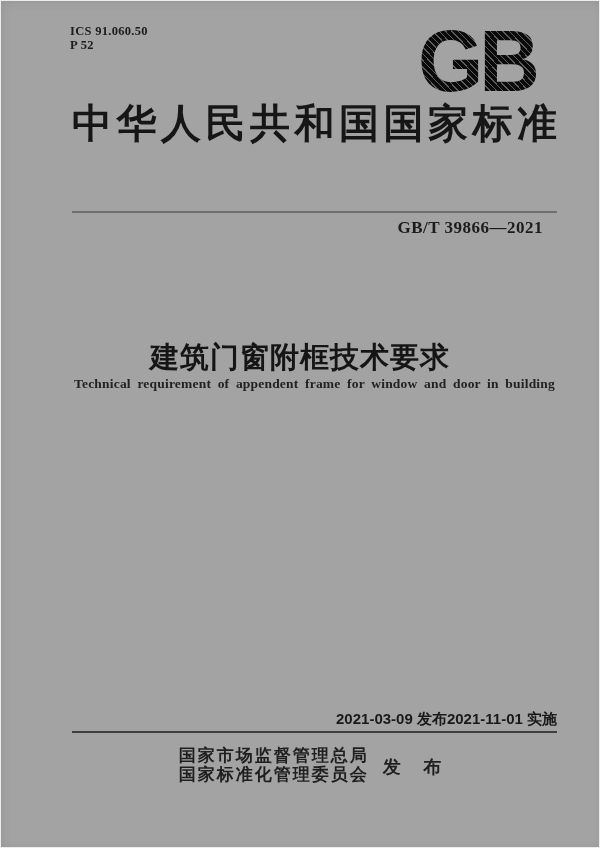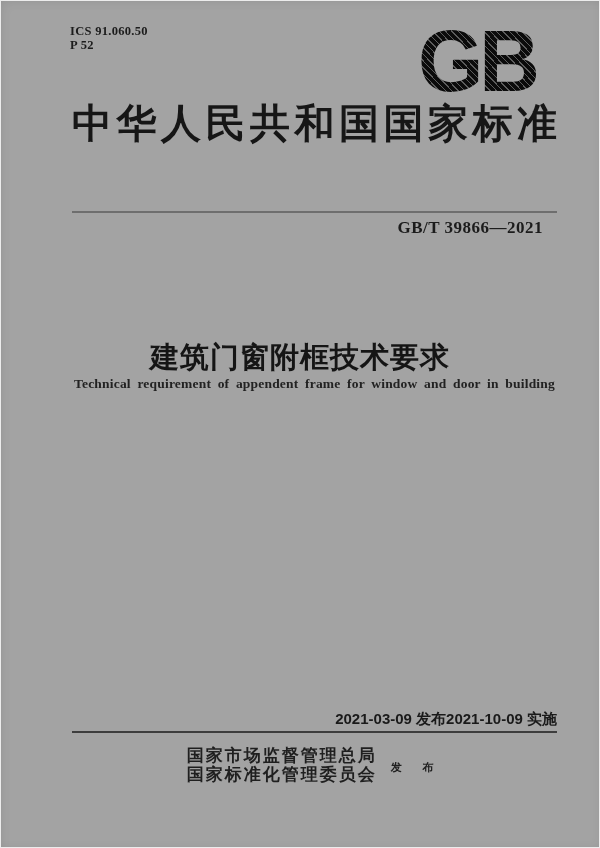--- a/index.html
+++ b/index.html
@@ -150,21 +150,21 @@
   }
   .publisher-lines {
     font-size: 17px;
     font-weight: 700;
     line-height: 19px;
     letter-spacing: 2px;
     color: #1f1f1f;
     white-space: nowrap;
   }
   .publish-label {
-    font-size: 11px;
+    font-size: 18px;
     font-weight: 700;
     letter-spacing: 9px;
     white-space: nowrap;
     color: #1f1f1f;
     padding-top: 4px;
     font-family: Liberation Serif, serif;
   }
 </style>
 </head>
 <body>
@@ -183,21 +183,21 @@
   <div class="std-number">GB/T 39866—2021</div>
 
   <div class="rule rule-top"></div>
 
   <div class="title-cn">建筑门窗附框技术要求</div>
 
   <div class="title-en">Technical requirement of appendent frame for window and door in building</div>
 
   <div class="dates-row">
     <span>2021-03-09 发布</span>
-    <span>2021-10-09 实施</span>
+    <span>2021-11-01 实施</span>
   </div>
 
   <div class="rule rule-bottom"></div>
 
   <div class="publisher">
     <div class="publisher-lines">
       <div>国家市场监督管理总局</div>
       <div>国家标准化管理委员会</div>
     </div>
     <div class="publish-label">发 布</div>

